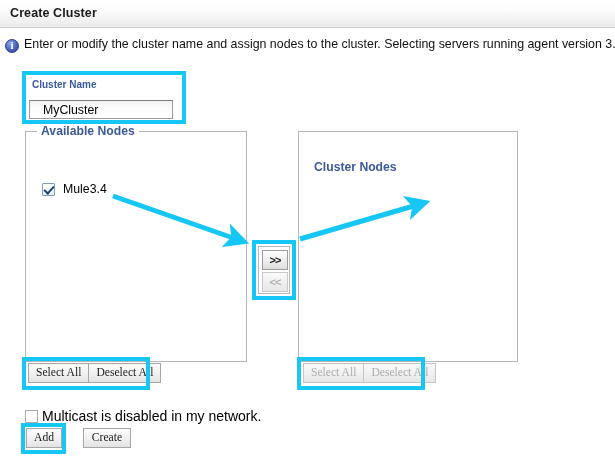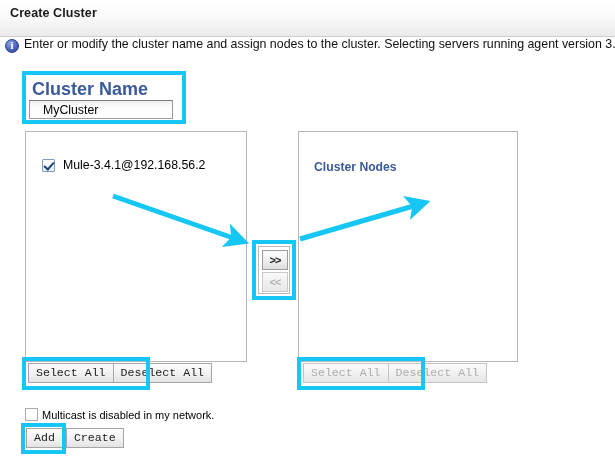--- a/index.html
+++ b/index.html
@@ -15,21 +15,21 @@
     color: #000000;
     overflow: hidden;
     position: relative;
   }
 
   
   #title-bar {
     position: absolute;
     left: 0; top: 0;
     width: 615px;
-    height: 37px;
+    height: 28px;
     background: linear-gradient(to bottom, #ffffff 0%, #fbfbfb 40%, #ebebeb 100%);
     border-bottom: 1px solid #cdcdcd;
     box-sizing: border-box;
     text-align: center;
   }
   #title-text {
     position: absolute;
     left: 10px;
     top: 6px;
     font-size: 12.5px;
@@ -76,21 +76,21 @@
     font-size: 12.4px;
     color: #111111;
     white-space: nowrap;
   }
 
   
   #cluster-name-label {
     position: absolute;
     left: 32px;
     top: 79px;
-    font-size: 18px;
+    font-size: 10px;
     font-weight: bold;
     color: #3b5a9a;
     text-align: right;
   }
   #cluster-name-input {
     position: absolute;
     left: 29px;
     top: 100px;
     width: 144px;
     height: 19px;
@@ -174,21 +174,21 @@
 
   
   .sel-group {
     position: absolute;
     display: flex;
   }
   #available-sel-group { left: 28px; top: 363px; }
   #cluster-sel-group   { left: 303px; top: 363px; }
 
   .btn {
-    font-family: Liberation Mono, monospace;
+    font-family: Liberation Serif, serif;
     font-size: 11.6px;
     color: #1c1c1c;
     background: linear-gradient(to bottom, #fdfdfd 0%, #f2f2f2 50%, #e3e3e3 100%);
     border: 1px solid #a6a6a6;
     box-sizing: border-box;
     height: 20px;
     line-height: 18px;
     padding: 0 7px;
     white-space: nowrap;
     cursor: default;
@@ -234,30 +234,30 @@
   
   #multicast-row {
     position: absolute;
     left: 25px;
     top: 408px;
     display: flex;
     align-items: center;
   }
   #multicast-label {
     margin-left: 4px;
-    font-size: 11px;
+    font-size: 14px;
     color: #000000;
     white-space: nowrap;
   }
   #action-row {
     position: absolute;
     left: 26px;
     top: 428px;
     display: flex;
-    gap: 3px;
+    gap: 21px;
   }
   #add-button    { min-width: 36px; text-align: center; }
   #cancel-button { min-width: 48px; text-align: center; }
 
   
   .hl {
     position: absolute;
     border: 4px solid #16c6f5;
     box-sizing: border-box;
     pointer-events: none;
@@ -285,26 +285,27 @@
 
 <div id="info-row">
   <div id="info-icon"></div>
   <div id="info-text">Enter or modify the cluster name and assign nodes to the cluster. Selecting servers running agent version 3.4.1</div>
 </div>
 
 <div id="cluster-name-label">Cluster Name</div>
 <input id="cluster-name-input" type="text" value="MyCluster" style="">
 
 <div class="node-panel" id="available-panel">
-
-  <div class="node-row" id="node-row-0">
+  <div class="panel-legend" id="available-legend">Available Nodes</div>
+
+
+  <div class="node-row" id="node-row-1">
     <span class="cb checked"></span>
-    <span class="node-label">Mule-3.4.1@192.168.56.2</span>
+    <span class="node-label">Mule3.4</span>
   </div>
-
 </div>
 
 <div class="node-panel" id="cluster-panel">
   <div class="panel-legend" id="cluster-legend">Cluster Nodes</div>
 </div>
 
 <div id="transfer-box">
   <div class="xfer-btn" id="xfer-right">&gt;&gt;</div>
   <div class="xfer-btn" id="xfer-left">&lt;&lt;</div>
 </div>

